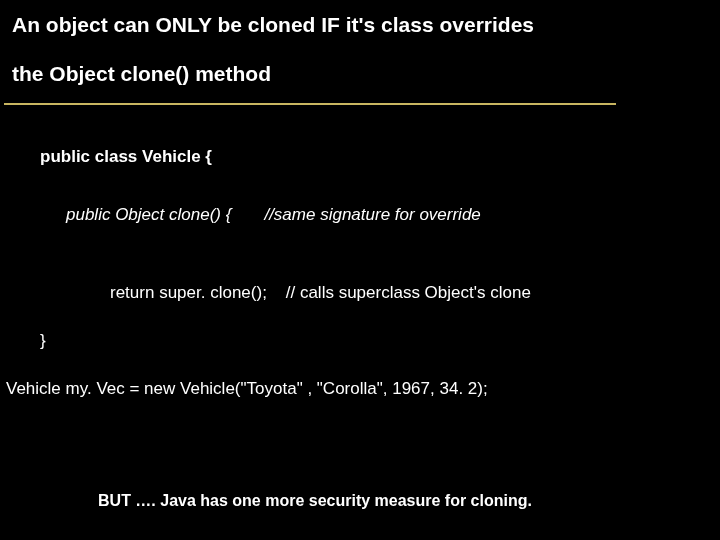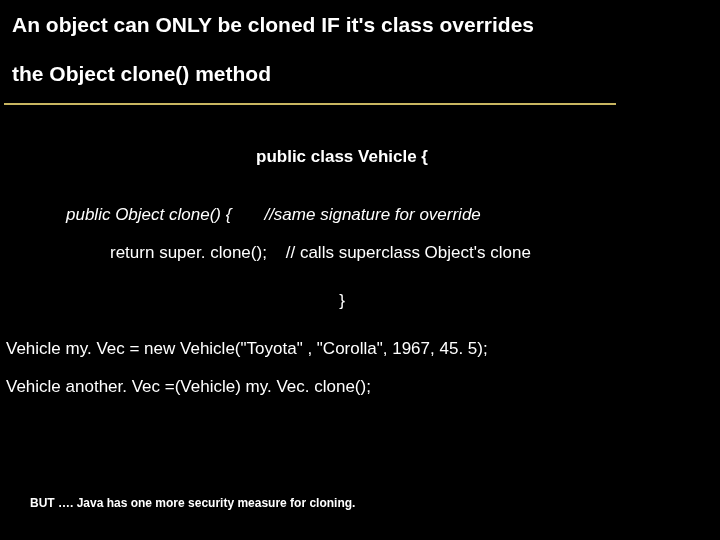--- a/index.html
+++ b/index.html
@@ -39,34 +39,35 @@
     margin: 0 4px;
   }
   .body {
     padding: 14px 0 0 0;
   }
   .line {
     font-size: 17px;
     white-space: pre;
   }
   .bold { font-weight: bold; }
-  .ind1 { padding-left: 64px; text-align: center; }
+  .ind1 { padding-left: 40px; }
   .ind2 { padding-left: 66px; font-style: italic; }
-  .ind3 { padding-left: 110px; }
+  .ind3 { padding-left: 110px; margin-top: 40px; }
   .ind0 { padding-left: 6px; }
   .gap-sm { height: 18px; }
   .gap-md { height: 28px; }
   .gap-lg { height: 38px; }
   .footer {
     position: absolute;
     left: 30px;
     right: 20px;
     bottom: 30px;
-    font-size: 12px;
+    font-size: 16px;
     font-weight: bold;
+    text-align: center;
   }
 </style>
 </head>
 <body>
 
 <div class="slide">
 
   <div class="title-block">
     <div class="title-line1">An object can ONLY be cloned IF it's class overrides</div>
     <div class="title-line2">the Object clone() method</div>
@@ -76,20 +77,19 @@
   <div class="body">
     <div class="gap-md"></div>
     <div class="line bold ind1">public class Vehicle {</div>
     <div class="gap-lg"></div>
     <div class="line ind2">public Object clone() {       //same signature for override</div>
     <div class="gap-sm"></div>
     <div class="line ind3">return super. clone();    // calls superclass Object's clone</div>
     <div class="gap-md"></div>
     <div class="line ind1">}</div>
     <div class="gap-md"></div>
-    <div class="line ind0">Vehicle my. Vec = new Vehicle("Toyota" , "Corolla", 1967, 45. 5);</div>
+    <div class="line ind0">Vehicle my. Vec = new Vehicle("Toyota" , "Corolla", 1967, 34. 2);</div>
     <div class="gap-sm"></div>
-    <div class="line ind0">Vehicle another. Vec =(Vehicle) my. Vec. clone();</div>
   </div>
 
   <div class="footer">BUT ….  Java has one more security measure for cloning.</div>
 
 </div>
 
 </body></html>

